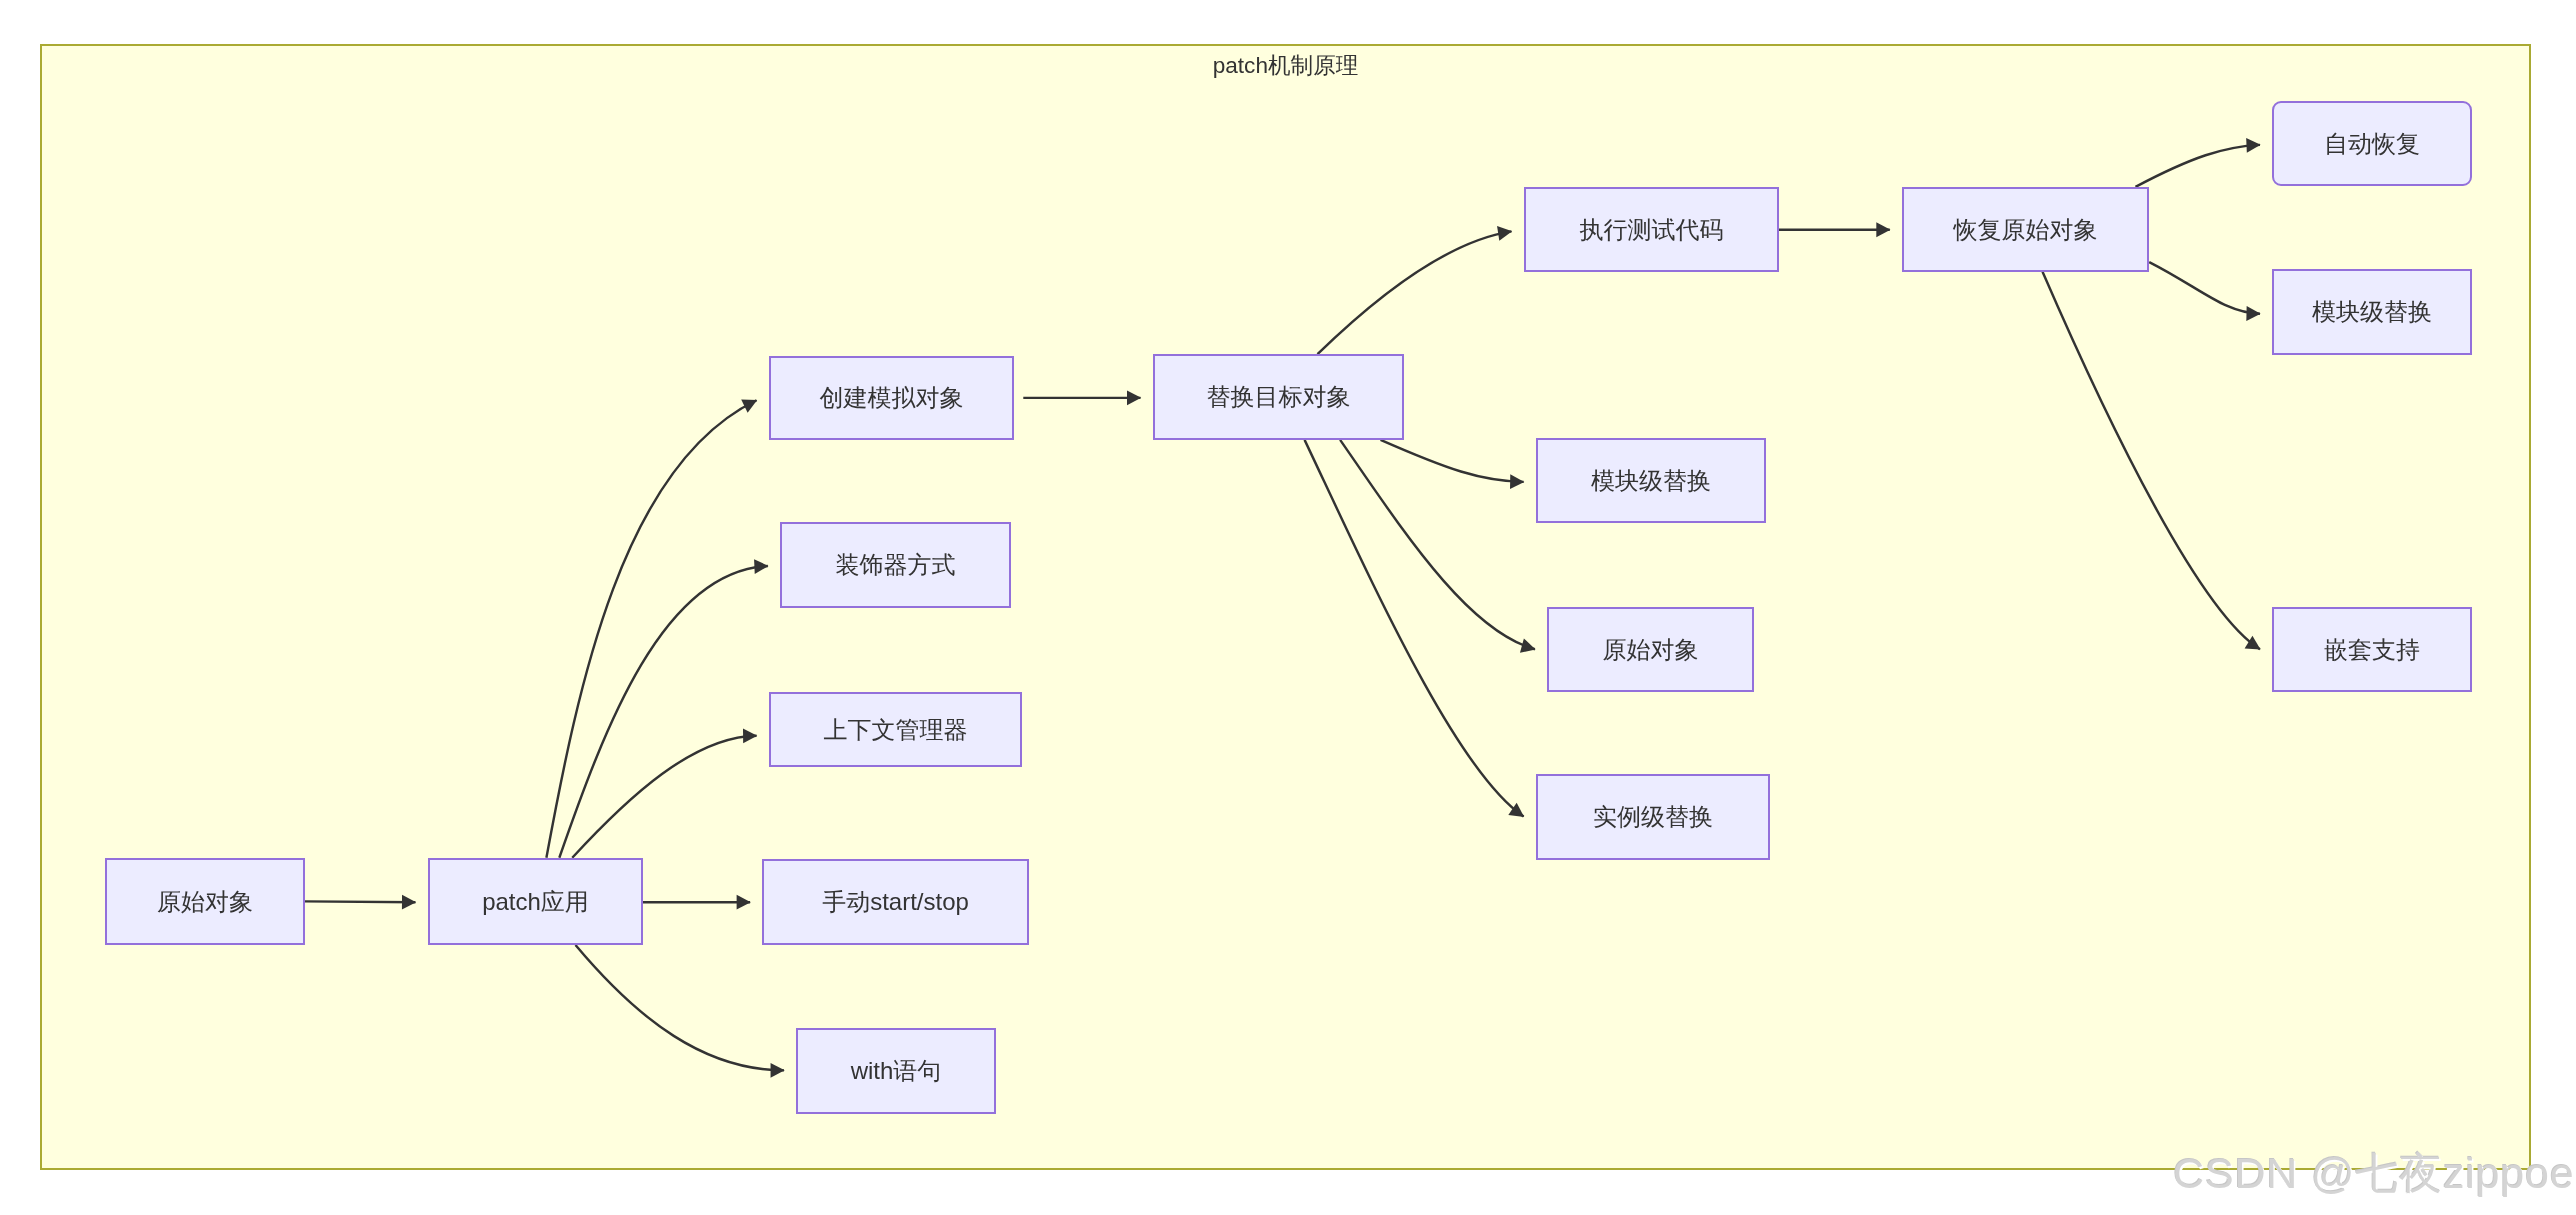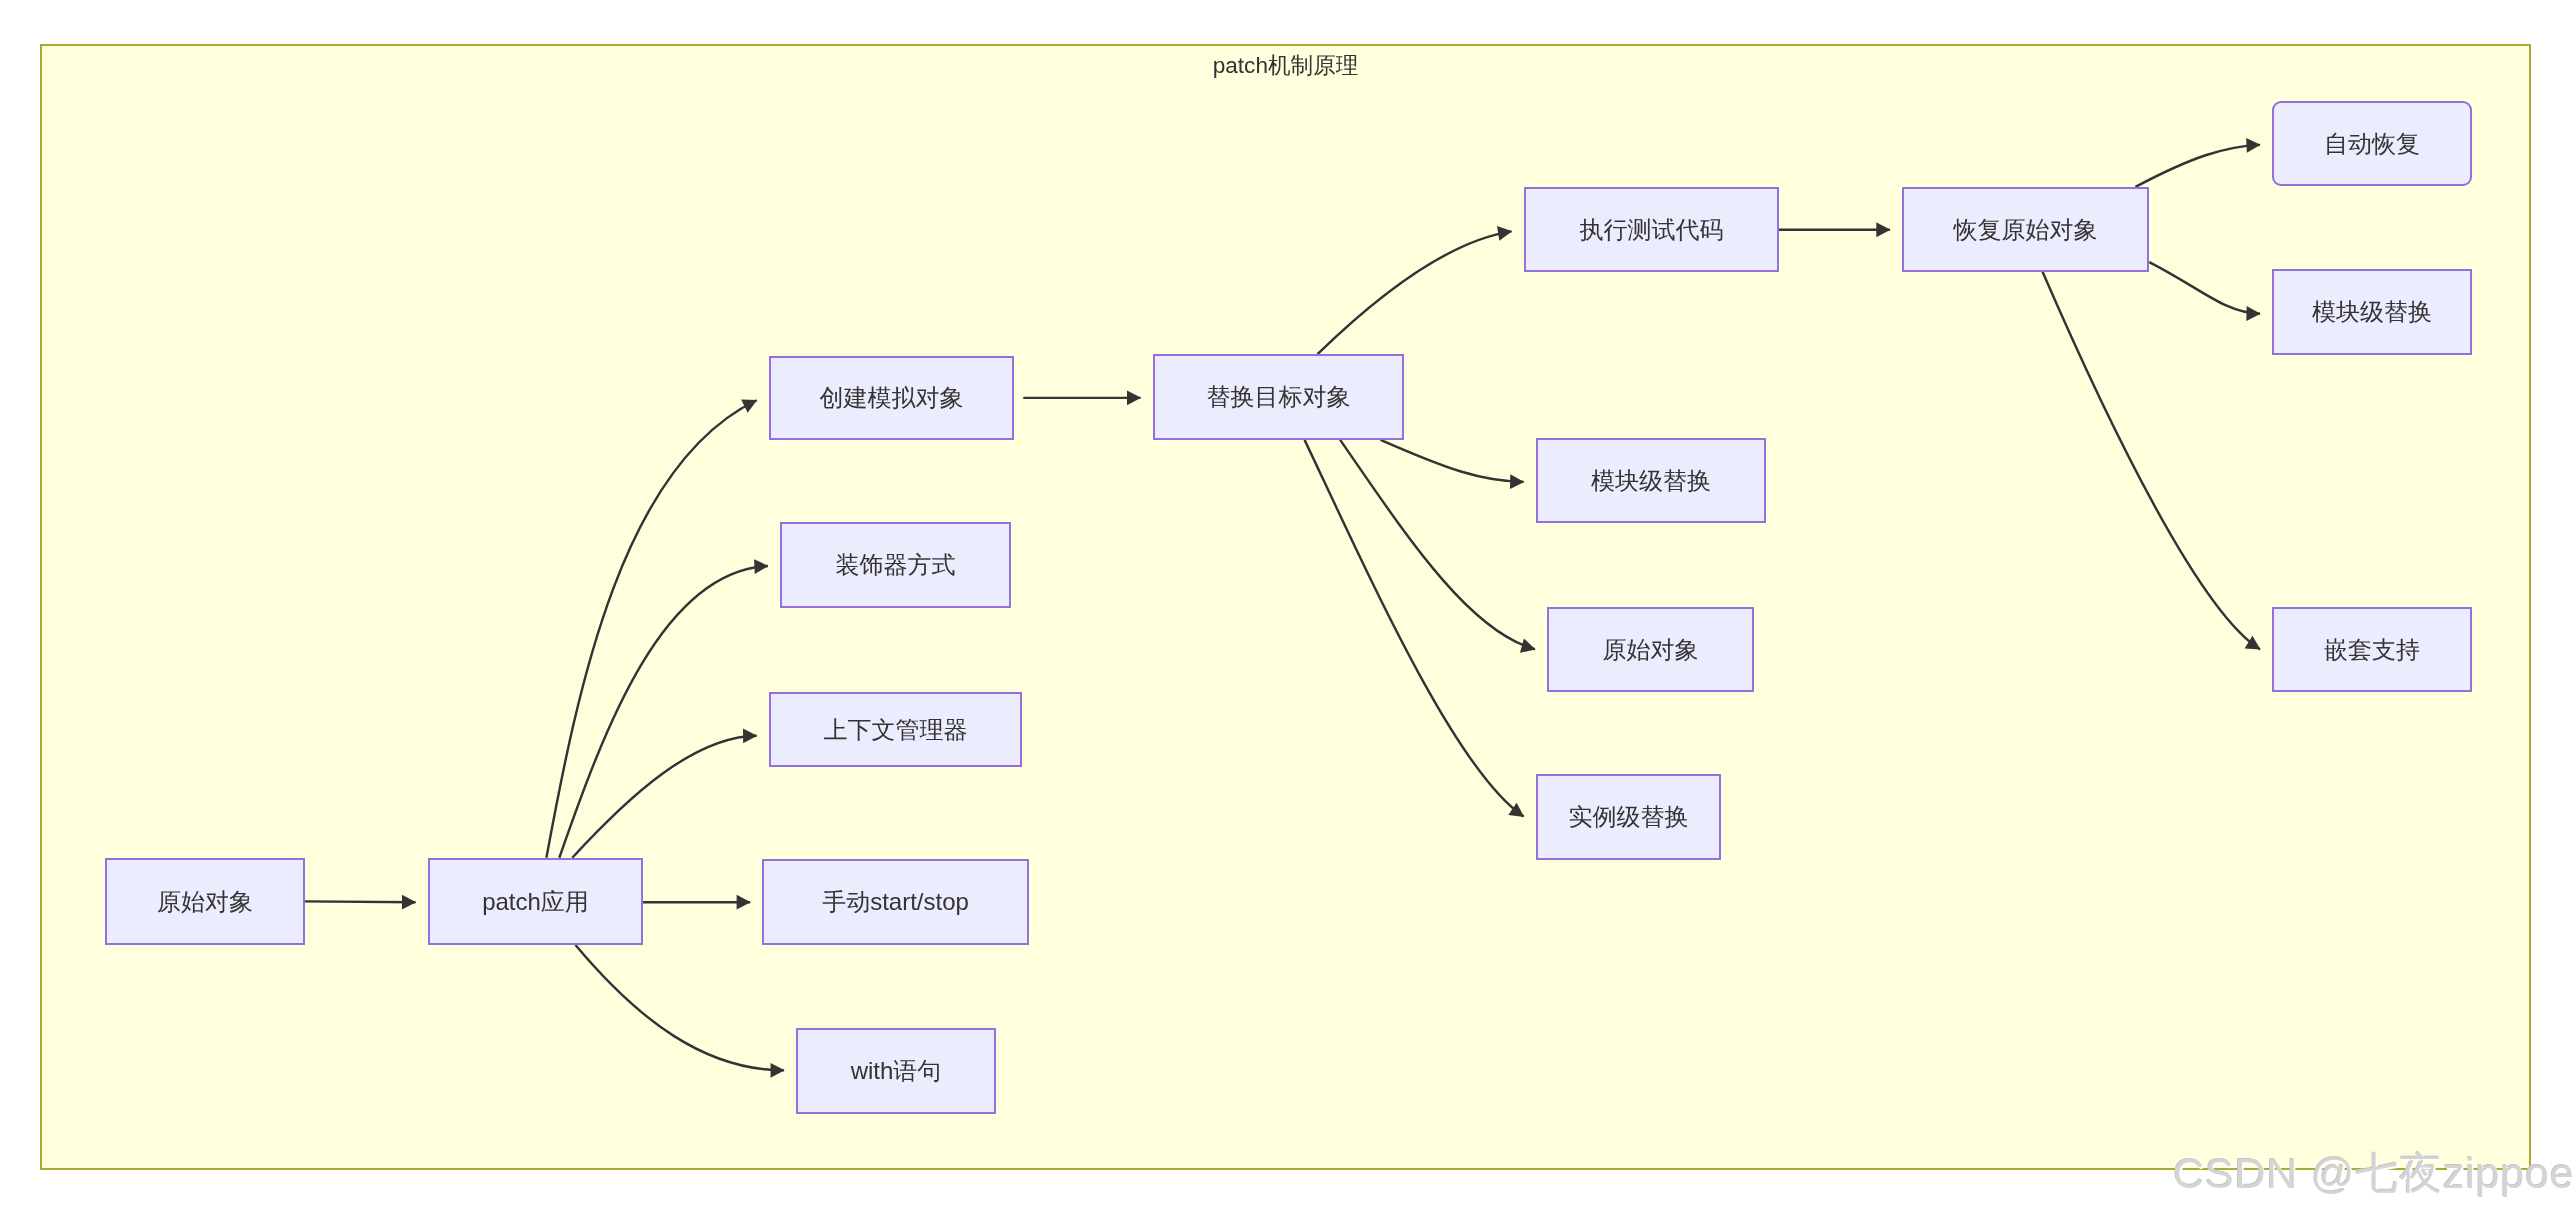--- a/index.html
+++ b/index.html
@@ -43,21 +43,21 @@
   .n2 {left:428px; top:858px;width:215px;height:87px;text-align:center;}
   .n3 {left:769px; top:356px; width:245px;height:84px;font-family:Liberation Serif, serif;}
   .n4 {left:780px; top:522px; width:231px;height:86px;}
   .n5 {left:769px; top:692px; width:253px;height:75px;font-family:Liberation Serif, serif;}
   .n6 {left:762px; top:859px;width:267px;height:86px;}
   .n7 {left:796px; top:1028px;width:200px;height:86px;}
   .n8 {left:1153px;top:354px; width:251px;height:86px;}
   .n9 {left:1524px;top:187px; width:255px;height:85px;}
   .n10{left:1536px;top:438px; width:230px;height:85px;}
   .n11{left:1547px;top:607px; width:207px;height:85px;}
-  .n12{left:1536px;top:774px; width:185px;height:86px;}
+  .n12{left:1536px;top:774px; width:234px;height:86px;}
   .n13{left:1902px;top:187px; width:247px;height:85px;}
   .n14{left:2272px;top:101px; width:200px;height:85px;border-radius:9px;}
   .n15{left:2272px;top:269px; width:200px;height:86px;}
   .n16{left:2272px;top:607px; width:200px;height:85px;}
   #watermark{
     position:absolute;
     right:1.6px;top:1145px;
     font-size:43px;
     color:#d4d4d4;
     text-shadow:1.6px 1.6px 0 #ffffff,-0.8px -0.8px 0 #c6c6c6;

